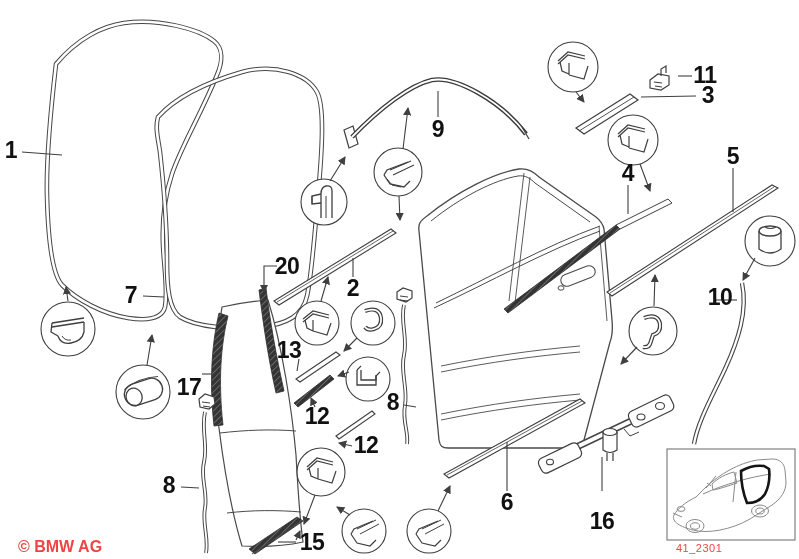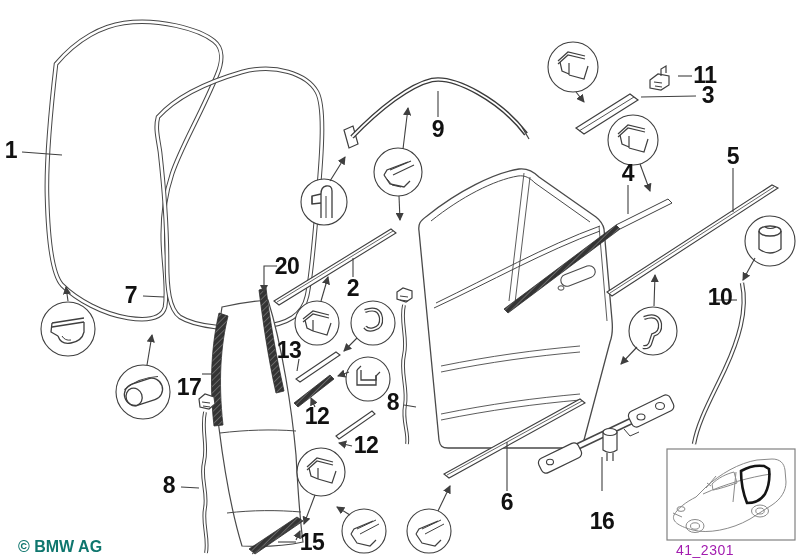--- a/index.html
+++ b/index.html
@@ -9,25 +9,25 @@
   }
   .stage svg{position:absolute;left:0;top:0;}
   .callout{
     position:absolute;transform:translate(-50%,-50%);
     font-family:"Liberation Sans",sans-serif;
     font-weight:bold;font-size:23px;color:#111;letter-spacing:-0.5px;
     white-space:nowrap;line-height:1;
   }
   .copyright{
     position:absolute;left:18px;top:538px;
-    font-weight:bold;font-size:16px;color:#0f766e;letter-spacing:0;
+    font-weight:bold;font-size:16px;color:#ef4444;letter-spacing:0;
   }
   .diagram-code{
     position:absolute;left:676px;top:542px;
-    font-size:14px;color:#a21caf;letter-spacing:0.5px;
+    font-size:11px;color:#ef4444;letter-spacing:0.5px;
   }
 </style>
 </head>
 <body>
 
 <div class="stage">
 
 <svg width="799" height="559" viewBox="0 0 799 559">
   <defs>
     <marker id="arrow" viewBox="0 0 8 8" refX="7" refY="4" markerWidth="7.5" markerHeight="7.5" orient="auto">

